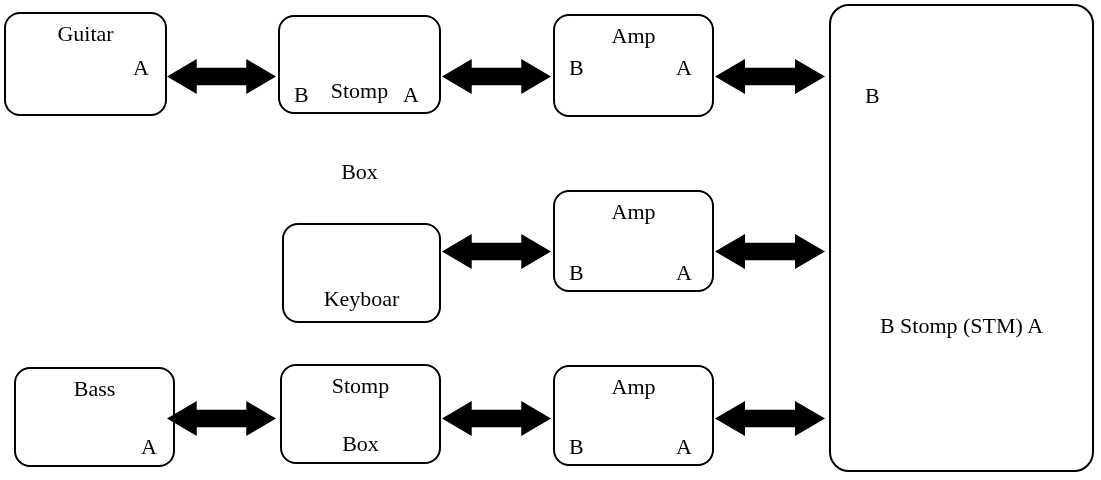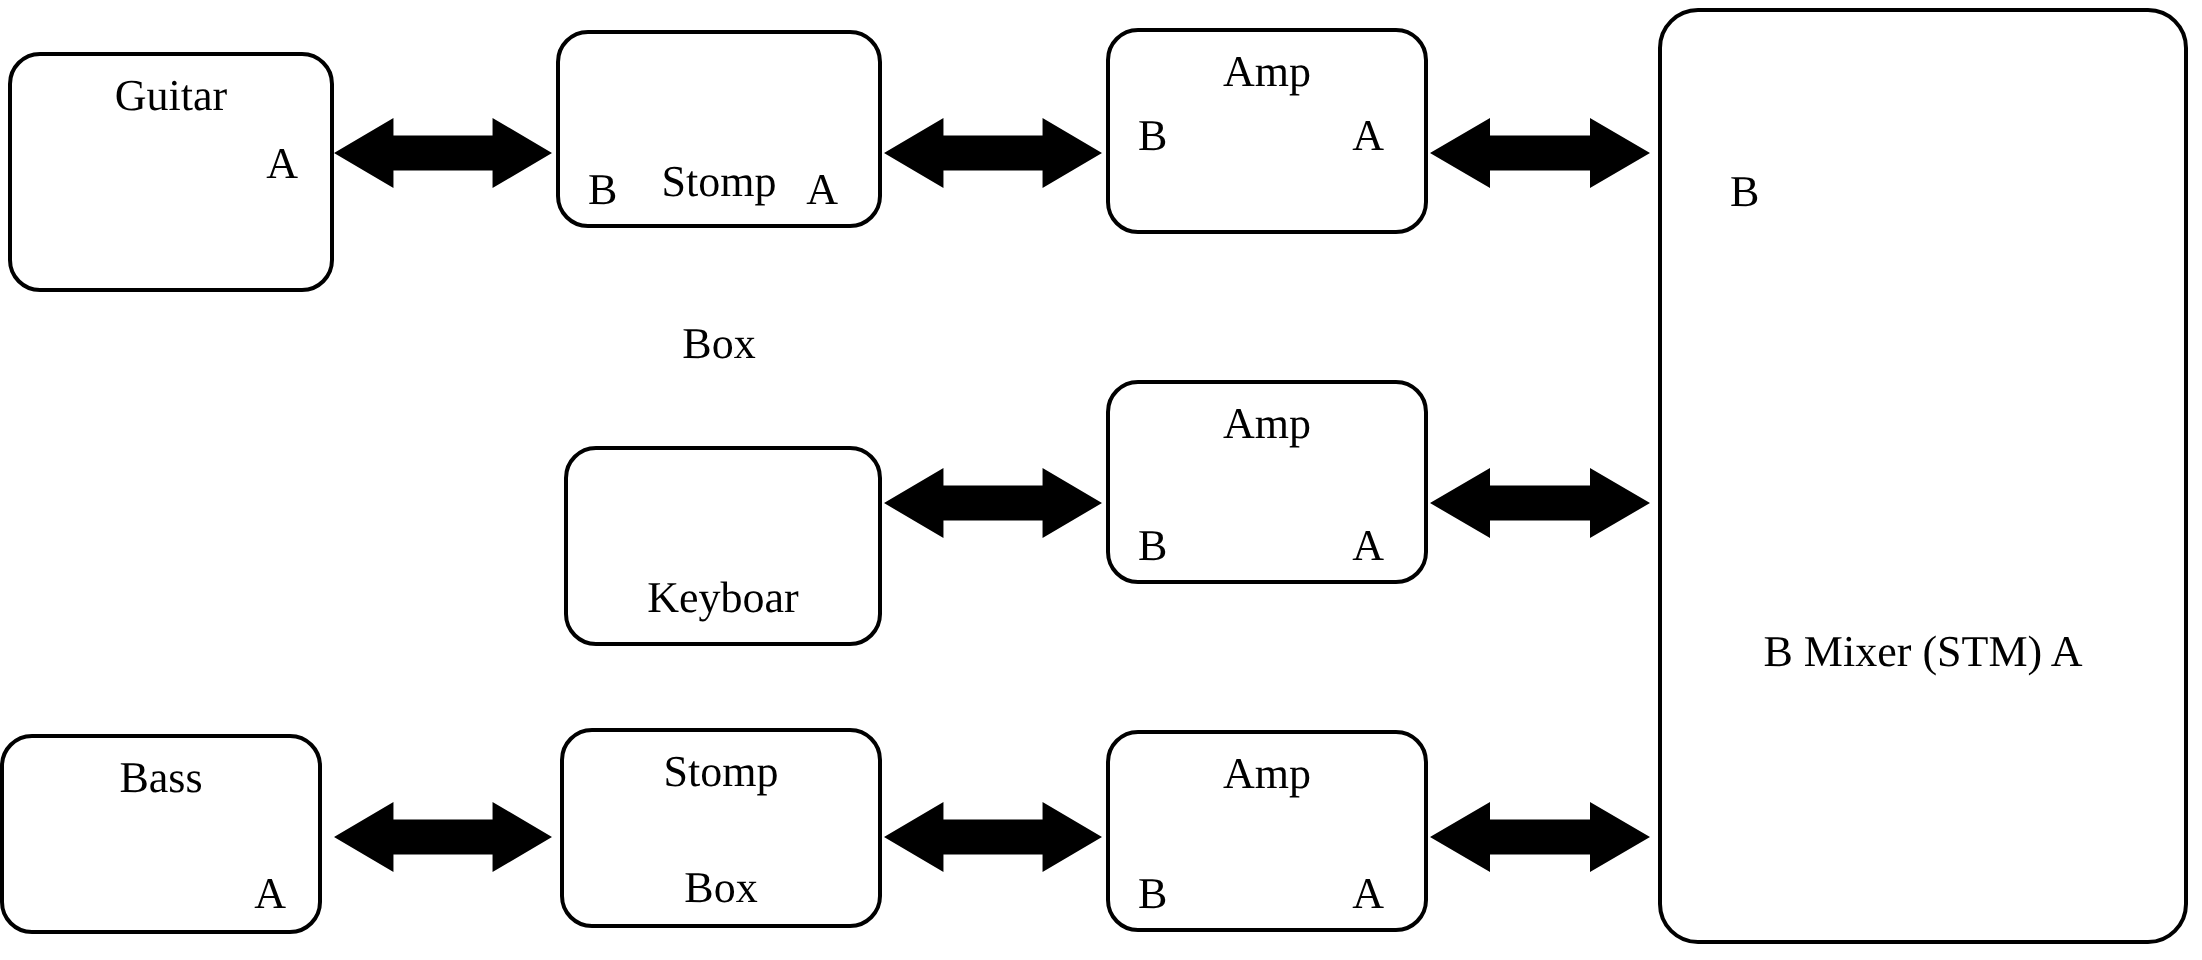--- a/index.html
+++ b/index.html
@@ -39,27 +39,27 @@
     right: 20px;
     display: flex;
     justify-content: space-between;
   }
   .ports-bottom { bottom: 4px; }
   .port-abs { position: absolute; }
   .arrow { position: absolute; }
   .arrow polygon { fill: #000000; }
 
   
-  #guitar   { left: 4px;   top: 26px;  width: 163px; height: 120px; }
+  #guitar   { left: 4px;   top: 12px;  width: 163px; height: 104px; }
   #stomp1   { left: 278px; top: 15px;  width: 163px; height: 99px;  }
   #amp1     { left: 553px; top: 14px;  width: 161px; height: 103px; }
   #mixer    { left: 829px; top: 4px;   width: 265px; height: 468px; border-radius: 20px; }
   #keyboard { left: 282px; top: 191px; width: 159px; height: 100px; }
   #amp2     { left: 553px; top: 190px; width: 161px; height: 102px; }
-  #bass     { left: 0;   top: 367px; width: 161px; height: 100px; }
+  #bass     { left: 14px;   top: 367px; width: 161px; height: 100px; }
   #stomp2   { left: 280px; top: 364px; width: 161px; height: 100px; }
   #amp3     { left: 553px; top: 365px; width: 161px; height: 101px; }
 
   #amp1 .ports-row { top: 38px; }
 
   #guitar .port-abs { top: 40px; right: 16px; }
   #bass .port-abs   { bottom: 5px; right: 16px; }
   #stomp2 .subtitle { position: absolute; bottom: 5px; left: 0; right: 0; text-align: center; }
   #mixer .port-b-top { position: absolute; top: 76px; left: 34px; }
   #mixer .mixer-label { position: absolute; top: 306px; left: 0; right: 0; text-align: center; }
@@ -108,21 +108,21 @@
     <span>A</span>
   </div>
 </div>
 
 <svg class="arrow" id="a3" viewBox="0 0 110 40" preserveAspectRatio="none">
   <polygon points="0,20 30,2 30,11 80,11 80,2 110,20 80,38 80,29 30,29 30,38" fill="#000000"></polygon>
 </svg>
 
 <div class="node" id="mixer" style="border-color: rgb(0, 0, 0);">
   <div class="port-b-top">B</div>
-  <div class="mixer-label">B Mixer (STM) A</div>
+  <div class="mixer-label">B Stomp (STM) A</div>
 </div>
 
 <div class="node" id="keyboard" style="border-color: rgb(0, 0, 0); margin-top: 32px;">
   <div class="title">
     <span class="title-line">Keyboar</span>
     <span class="title-line">d A</span>
   </div>
 </div>
 
 <svg class="arrow" id="a4" viewBox="0 0 110 40" preserveAspectRatio="none">

